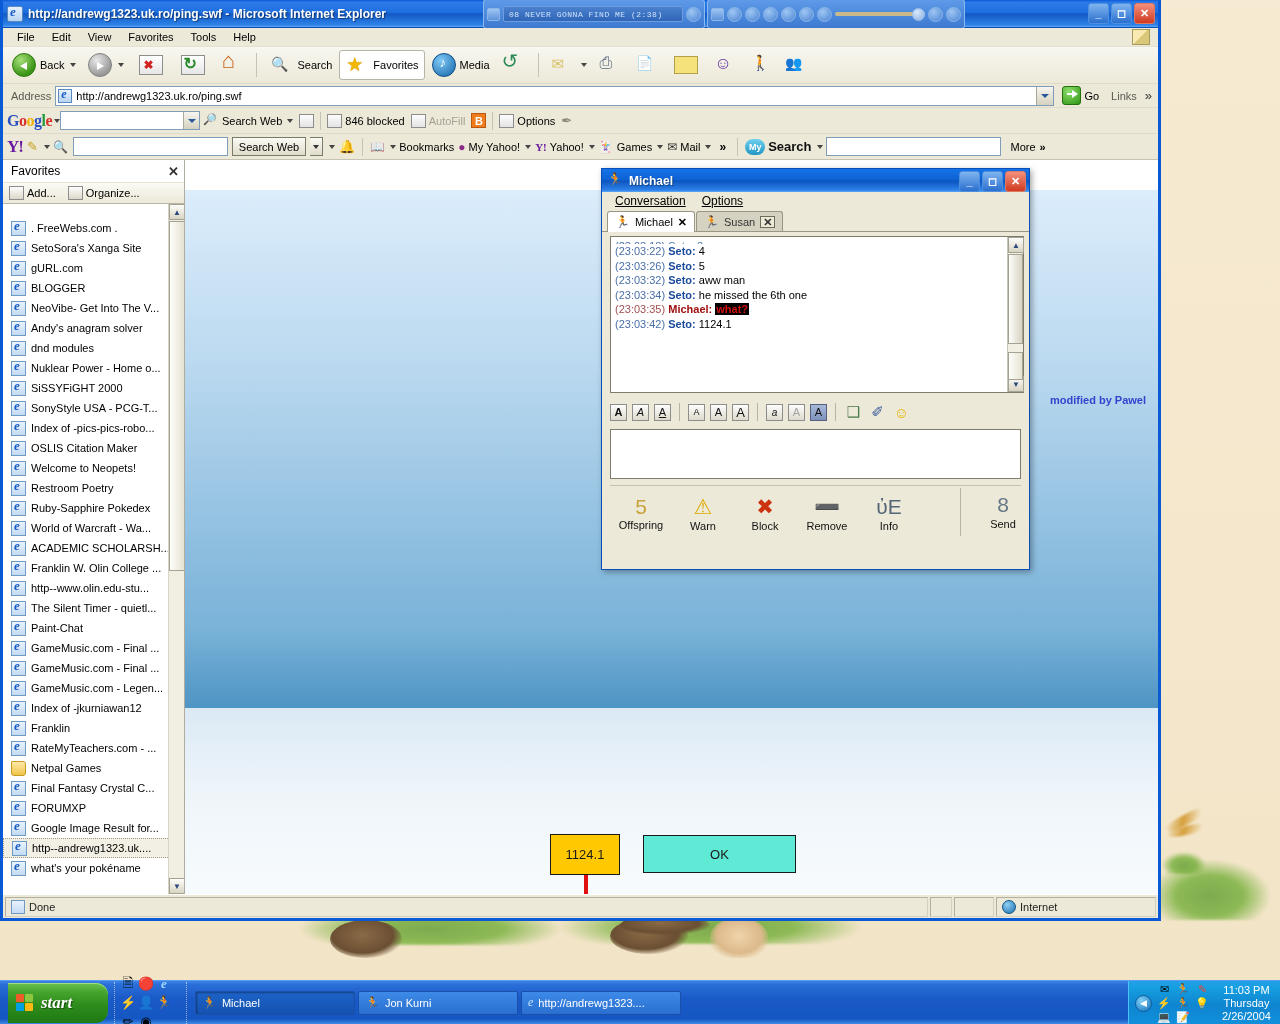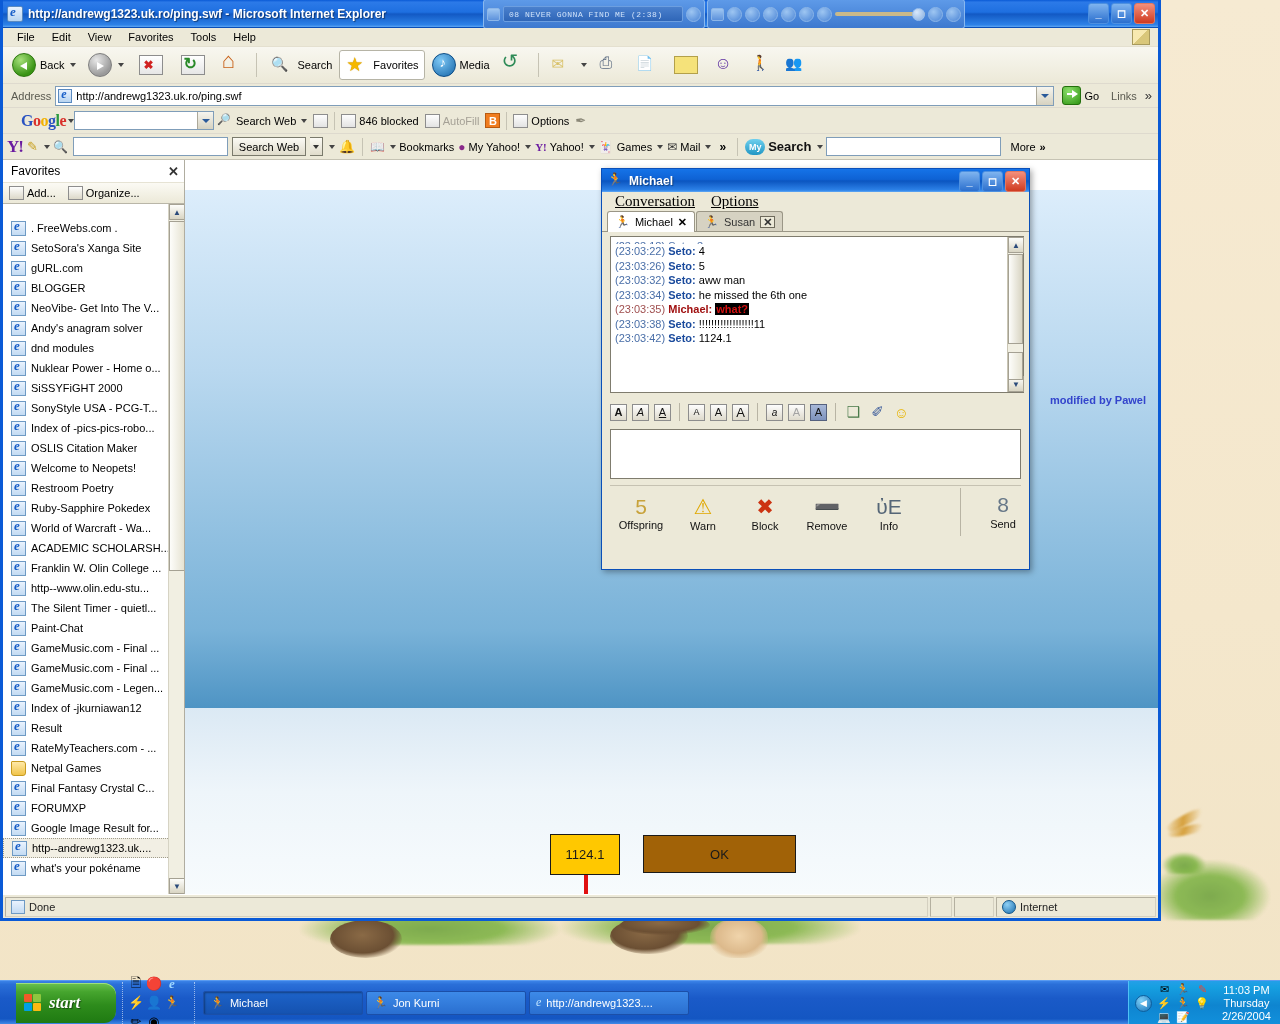--- a/index.html
+++ b/index.html
@@ -175,21 +175,21 @@
   #go-btn{display:flex;align-items:center;gap:3px;padding:0 4px;}
   #go-btn .gi{width:19px;height:19px;border-radius:3px;background:radial-gradient(circle at 35% 25%,#8de06c,#2f9413);border:1px solid #23700d;position:relative;}
   #go-btn .gi::after{content:"";position:absolute;left:4px;top:6px;width:8px;height:2px;background:#fff;}
   #go-btn .gi::before{content:"";position:absolute;left:9px;top:3px;width:0;height:0;border-top:4px solid transparent;border-bottom:4px solid transparent;border-left:6px solid #fff;}
   #links-label{font-size:11px;color:#5a5a50;padding:0 4px;}
   #links-more{font-size:13px;color:#333;padding-right:4px;}
 
   
   #google-bar {
     height:26px;flex:0 0 26px; background:#ece9d8; display:flex;align-items:center;
-    padding-left:18px; border-bottom:1px solid #dedace;
+    padding-left:4px; border-bottom:1px solid #dedace;
   }
   #g-logo{font-family:"Liberation Serif",serif;font-size:16px;font-weight:bold;letter-spacing:-.5px;}
   #g-logo .b{color:#2a53c1;} #g-logo .r{color:#d9302a;} #g-logo .y{color:#f2b100;} #g-logo .g{color:#2a9a3f;}
   .g-input{width:140px;height:19px;background:#fff;border:1px solid #7f9db9;position:relative;}
   .g-input .dd{position:absolute;right:0;top:0;width:16px;height:17px;background:linear-gradient(180deg,#f6f5ef,#d6d2c0);border-left:1px solid #aca899;}
   .g-input .dd::after{content:"";position:absolute;left:4px;top:7px;width:0;height:0;border-left:4px solid transparent;border-right:4px solid transparent;border-top:4px solid #2a5a9a;}
   .g-item{display:flex;align-items:center;gap:3px;font-size:11px;color:#000;padding:0 3px;}
   .g-item.dim{color:#a5a196;}
   .gsep{width:1px;height:18px;background:#c6c3b4;margin:0 3px;}
   .gi-sq{width:15px;height:14px;border:1px solid #8d8d8d;background:linear-gradient(180deg,#fdfdfd,#e3e3e3);position:relative;flex:0 0 15px;}
@@ -244,21 +244,21 @@
   #viewport{flex:1;position:relative;background:#fff;overflow:hidden;}
   #flash-stage{position:absolute;left:0;top:30px;right:0;height:518px;
     background:linear-gradient(180deg,#dcedfb 0%, #b9d8ef 35%, #79b2d8 85%, #4e94c4 100%);}
   #flash-ground{position:absolute;left:0;top:548px;right:0;bottom:0;
     background:linear-gradient(180deg,#dbe9f4 0%,#eef5fa 45%, #f7fbfd 100%);}
   #watermark{position:absolute;right:12px;top:234px;font-size:11px;color:#3344cc;font-weight:bold;}
   #score-box{position:absolute;left:365px;top:674px;width:70px;height:41px;
     background:#ffc800;border:1px solid #1a1a1a;display:flex;align-items:center;justify-content:center;}
   #score-text{font-size:13px;color:#1a1a1a;}
   #ok-btn{position:absolute;left:458px;top:675px;width:153px;height:38px;
-    background:#a16207;border:1px solid #1a1a1a;display:flex;align-items:center;justify-content:center;}
+    background:#5eead4;border:1px solid #1a1a1a;display:flex;align-items:center;justify-content:center;}
   #ok-text{font-size:13px;color:#1a1a1a;}
   #flagpole{position:absolute;left:399px;top:674px;width:4px;height:108px;background:#e01010;}
 
   
   #ie-status{height:24px;flex:0 0 24px;background:#ece9d8;border-top:1px solid #fff;
     display:flex;align-items:center;padding:0 2px;gap:2px;}
   .st-cell{height:20px;border:1px solid #d4d0c0;border-top-color:#b4b0a0;border-left-color:#b4b0a0;
     display:flex;align-items:center;gap:4px;padding:0 5px;}
   #st-main{flex:1;}
   #st-gap1{width:22px;} #st-gap2{width:40px;}
@@ -274,21 +274,21 @@
     box-shadow:2px 2px 6px rgba(0,0,0,.35);
   }
   #aim-title{height:23px;flex:0 0 23px;
     background:linear-gradient(180deg,#1573e8 0%,#0e62d4 45%,#0b55c0 52%,#2d82e8 92%,#62a9f4 100%);
     display:flex;align-items:center;padding-left:5px;position:relative;}
   #aim-icon{width:16px;height:14px;flex:0 0 16px;margin-right:6px;position:relative;}
   #aim-icon::after{content:"\1F3C3";position:absolute;left:0;top:-2px;font-size:13px;}
   #aim-title-text{color:#fff;font-size:12px;font-weight:bold;text-shadow:1px 1px 1px rgba(0,0,0,.4);}
   #aim-wc{position:absolute;right:3px;top:2px;display:flex;gap:2px;}
   #aim-menubar{height:18px;flex:0 0 18px;background:#ece9d8;display:flex;align-items:center;padding-left:6px;gap:2px;}
-  .aim-mi{font-size:15px;padding:1px 7px;font-family:Liberation Serif, serif;}
+  .aim-mi{font-size:12px;padding:1px 7px;}
   .aim-mi u{text-decoration:underline;}
   #aim-tabs{height:22px;flex:0 0 22px;background:#ece9d8;display:flex;align-items:flex-end;padding-left:5px;gap:1px;
      border-bottom:1px solid #9a9686;}
   .aim-tab{height:20px;display:flex;align-items:center;gap:5px;padding:0 7px;
     border:1px solid #9a9686;border-bottom:none;border-radius:3px 3px 0 0;font-size:11px;}
   .aim-tab.active{background:#fff;height:21px;margin-bottom:-1px;}
   .aim-tab.inactive{background:#d6d2c2;color:#333;}
   .aim-tab .pers{font-size:12px;color:#e0a01c;}
   .aim-tab .cls{font-size:11px;font-weight:bold;}
   .aim-tab.inactive .cls{border:1px solid #6e6a5c;background:#ece9d8;padding:0 2px;line-height:10px;}
@@ -323,21 +323,21 @@
   .act .al{font-size:11px;color:#111;}
   #act-offspring{position:relative;}
   #act-offspring .al{position:absolute;top:27px;left:50%;transform:translateX(-50%);white-space:nowrap;}
   #act-divider{position:absolute;left:350px;top:2px;width:1px;height:48px;background:#b8b4a4;}
   #act-send{position:absolute;left:362px;top:4px;}
 
   
   #taskbar{position:absolute;left:0;bottom:0;width:1280px;height:44px;
     background:linear-gradient(180deg,#3b83e8 0%,#2a6fd8 8%, #1a5ac8 40%, #1456c2 88%, #3f8ae8 100%);
     border-top:1px solid #5a9bf0; display:flex; align-items:center;}
-  #start-btn{width:100px;height:40px;margin:1px 0 0 16px;
+  #start-btn{width:100px;height:40px;margin:1px 0 0 8px;
     background:linear-gradient(180deg,#6cc251 0%,#46a52e 22%, #2e8c1c 55%, #1f7a12 100%);
     border-radius:0 12px 12px 0; display:flex;align-items:center;gap:6px;padding-left:8px;
     box-shadow:inset 0 1px 0 #9ee07f;}
   #start-flag{width:19px;height:19px;position:relative;flex:0 0 19px;}
   #start-flag span{position:absolute;width:8px;height:8px;border-radius:1px;}
   #start-text{color:#fff;font-size:17px;font-style:italic;font-weight:bold;text-shadow:1px 1px 1px rgba(0,0,0,.45);
     font-family:"Liberation Serif", serif;}
   #quicklaunch{width:73px;height:42px;margin-left:6px;display:flex;flex-wrap:wrap;align-content:center;
     border-left:1px dotted rgba(255,255,255,.55);border-right:1px dotted rgba(255,255,255,.55);padding-left:4px;}
   .ql{width:18px;height:19px;display:flex;align-items:center;justify-content:center;font-size:13px;}
@@ -689,21 +689,21 @@
           <div class="fav-row">
             <span class="fav-ico"></span>
             <span class="fav-txt">GameMusic.com - Legen...</span>
           </div>
           <div class="fav-row">
             <span class="fav-ico"></span>
             <span class="fav-txt">Index of -jkurniawan12</span>
           </div>
           <div class="fav-row">
             <span class="fav-ico"></span>
-            <span class="fav-txt">Result</span>
+            <span class="fav-txt">Franklin</span>
           </div>
           <div class="fav-row">
             <span class="fav-ico"></span>
             <span class="fav-txt">RateMyTeachers.com - ...</span>
           </div>
           <div class="fav-row">
             <span class="fav-ico folder"></span>
             <span class="fav-txt">Netpal Games</span>
           </div>
           <div class="fav-row">
@@ -794,21 +794,20 @@
     </div>
 
   <div id="aim-chat-wrap">
     <div id="aim-chat">
       <div class="msg clip">(23:03:18) Seto: 3</div>
     <div class="msg blue"><span class="ts">(23:03:22)</span><span class="nm"> Seto:</span> <span class="bodytxt">4</span></div>
         <div class="msg blue"><span class="ts">(23:03:26)</span><span class="nm"> Seto:</span> <span class="bodytxt">5</span></div>
         <div class="msg blue"><span class="ts">(23:03:32)</span><span class="nm"> Seto:</span> <span class="bodytxt">aww man</span></div>
         <div class="msg blue"><span class="ts">(23:03:34)</span><span class="nm"> Seto:</span> <span class="bodytxt">he missed the 6th one</span></div>
         <div class="msg red"><span class="ts">(23:03:35)</span><span class="nm"> Michael:</span> <span class="hl">what?</span></div>
-        <div class="msg blue"><span class="ts">(23:03:38)</span><span class="nm"> Seto:</span> <span class="bodytxt">!!!!!!!!!!!!!!!!!!11</span></div>
         <div class="msg blue"><span class="ts">(23:03:42)</span><span class="nm"> Seto:</span> <span class="bodytxt">1124.1</span></div>
       </div>
     <div id="aim-chat-sb">
       <div class="sb-btn">▲</div>
       <div id="chat-thumb"></div>
       <div id="chat-grip"></div>
       <div class="sb-btn">▼</div>
     </div>
   </div>
 

